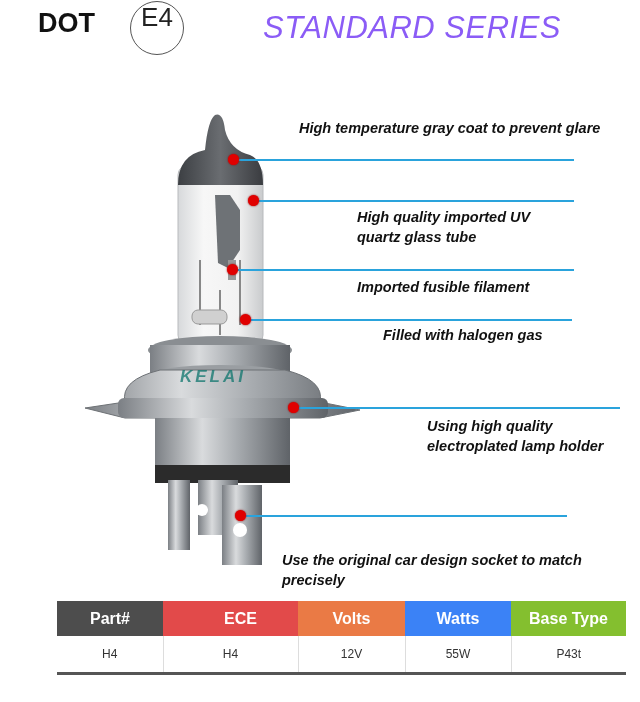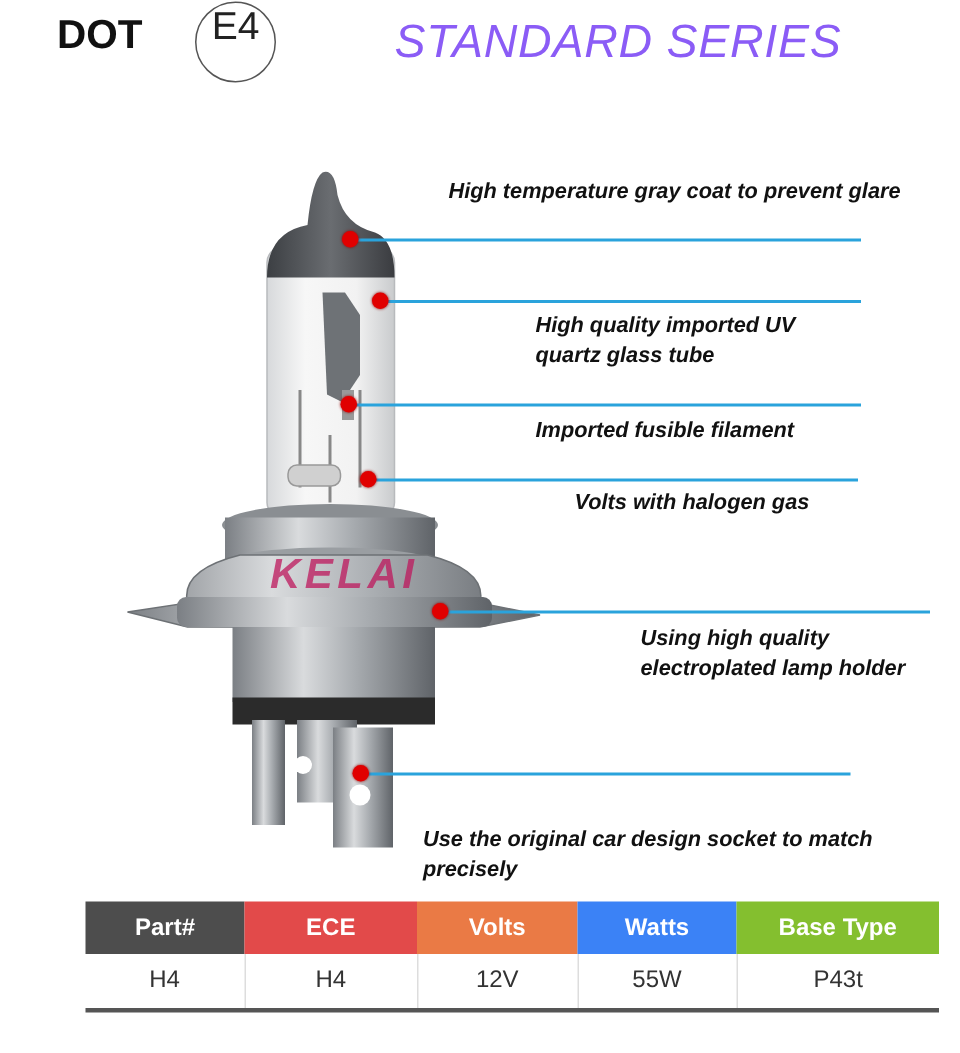--- a/index.html
+++ b/index.html
@@ -6,21 +6,21 @@
   body { width:640px; height:702px; position:relative; overflow:hidden; font-family:"Liberation Sans", sans-serif; }
   .abs { position:absolute; }
   .dot-label { left:38px; top:8px; font-size:27px; font-weight:bold; color:#111; letter-spacing:0px; }
   .e4 { left:130px; top:1px; width:52px; height:52px; border:1px solid #555; border-radius:50%; display:flex; align-items:flex-start; justify-content:center; font-size:26px; color:#222; font-family:"Liberation Sans Narrow","Liberation Sans", sans-serif; }
   .series { left:263px; top:10px; font-size:31px; font-style:italic; color:#8b5cf6; letter-spacing:0.5px; }
   .ann { font-size:14.5px; font-weight:bold; font-style:italic; color:#111; line-height:20px; }
   .line { height:2px; background:#2aa3dc; }
   .rdot { width:11px; height:11px; background:#e00000; border-radius:50%; box-shadow:0 0 2px #900; }
   table.spec { position:absolute; left:57px; top:601px; width:569px; border-collapse:collapse; font-family:"Liberation Sans", sans-serif; }
   table.spec th { height:35px; color:#fff; font-size:16px; font-weight:bold; padding:0;margin-left:36px; }
-  table.spec td { height:36px; text-align:center; font-size:16px; color:#333; border-left:1px solid #ddd; padding:0; }
+  table.spec td { height:36px; text-align:center; font-size:12px; color:#333; border-left:1px solid #ddd; padding:0; }
   table.spec td:first-child { border-left:none; }
   .tbl-bottom { position:absolute; left:57px; top:672px; width:569px; height:3px; background:#555; }
 </style>
 </head>
 <body>
 
 <div class="abs dot-label">DOT</div>
 <div class="abs e4">
     <span>E4</span>
   </div>
@@ -67,51 +67,51 @@
 
   <rect x="75" y="308" width="135" height="50" fill="url(#metal)"></rect>
   <rect x="75" y="355" width="135" height="18" fill="#2b2b2b"></rect>
 
   <rect x="88" y="370" width="22" height="70" fill="url(#metal)"></rect>
   <rect x="118" y="370" width="40" height="55" fill="url(#metal)"></rect>
   <rect x="142" y="375" width="40" height="80" fill="url(#metal)"></rect>
   <circle cx="122" cy="400" r="6" fill="#fff"></circle>
   <circle cx="160" cy="420" r="7" fill="#fff"></circle>
 </svg>
-<div class="abs" style="left:180px;top:367px;font-size:28px;font-weight:bold;font-style:italic;color:#be185d;opacity:0.75;letter-spacing:3px;">KELAI</div>
+<div class="abs" style="left:180px;top:367px;font-size:17px;font-weight:bold;font-style:italic;color:#0f766e;opacity:0.75;letter-spacing:3px;">KELAI</div>
 
 <div class="abs line" style="left:236px;top:159px;width:338px;"></div>
 <div class="abs rdot" style="left:228px;top:154px;"></div>
 <div class="abs ann" style="left:272px;top:118px;width:320px;margin-left:27px;">High temperature gray coat to prevent glare</div>
 
 <div class="abs line" style="left:256px;top:200px;width:318px;"></div>
 <div class="abs rdot" style="left:248px;top:195px;"></div>
 <div class="abs ann" style="left:357px;top:207px;width:220px;">High quality imported UV quartz glass tube</div>
 
 <div class="abs line" style="left:235px;top:269px;width:339px;"></div>
 <div class="abs rdot" style="left:227px;top:264px;"></div>
 <div class="abs ann" style="left:357px;top:277px;width:230px;">Imported fusible filament</div>
 
 <div class="abs line" style="left:248px;top:319px;width:324px;"></div>
 <div class="abs rdot" style="left:240px;top:314px;"></div>
-<div class="abs ann" style="left:383px;top:325px;width:220px;">Volts with halogen gas</div>
+<div class="abs ann" style="left:383px;top:325px;width:220px;">Filled with halogen gas</div>
 
 <div class="abs line" style="left:296px;top:407px;width:324px;"></div>
 <div class="abs rdot" style="left:288px;top:402px;"></div>
 <div class="abs ann" style="left:427px;top:416px;width:215px;">Using high quality electroplated lamp holder</div>
 
 <div class="abs line" style="left:243px;top:515px;width:324px;"></div>
 <div class="abs rdot" style="left:235px;top:510px;"></div>
 <div class="abs ann" style="left:282px;top:522px;width:310px;margin-top:28px;">Use the original car design socket to match precisely</div>
 
 <table class="spec">
   <thead>
     <tr>
       <th style="background:#4d4d4d;width:106px;">Part#</th>
-      <th style="background:#e24a4a;width:115px;">ECE</th>
+      <th style="background:#e24a4a;width:115px;padding-left:20px;">ECE</th>
       <th style="background:#ea7a45;width:107px;">Volts</th>
       <th style="background:#3b82f6;width:106px;text-align:center;">Watts</th>
       <th style="background:#84bf2f;">Base Type</th>
     </tr>
   </thead>
   <tbody>
     <tr>
       <td>H4</td>
       <td>H4</td>
       <td>12V</td>

